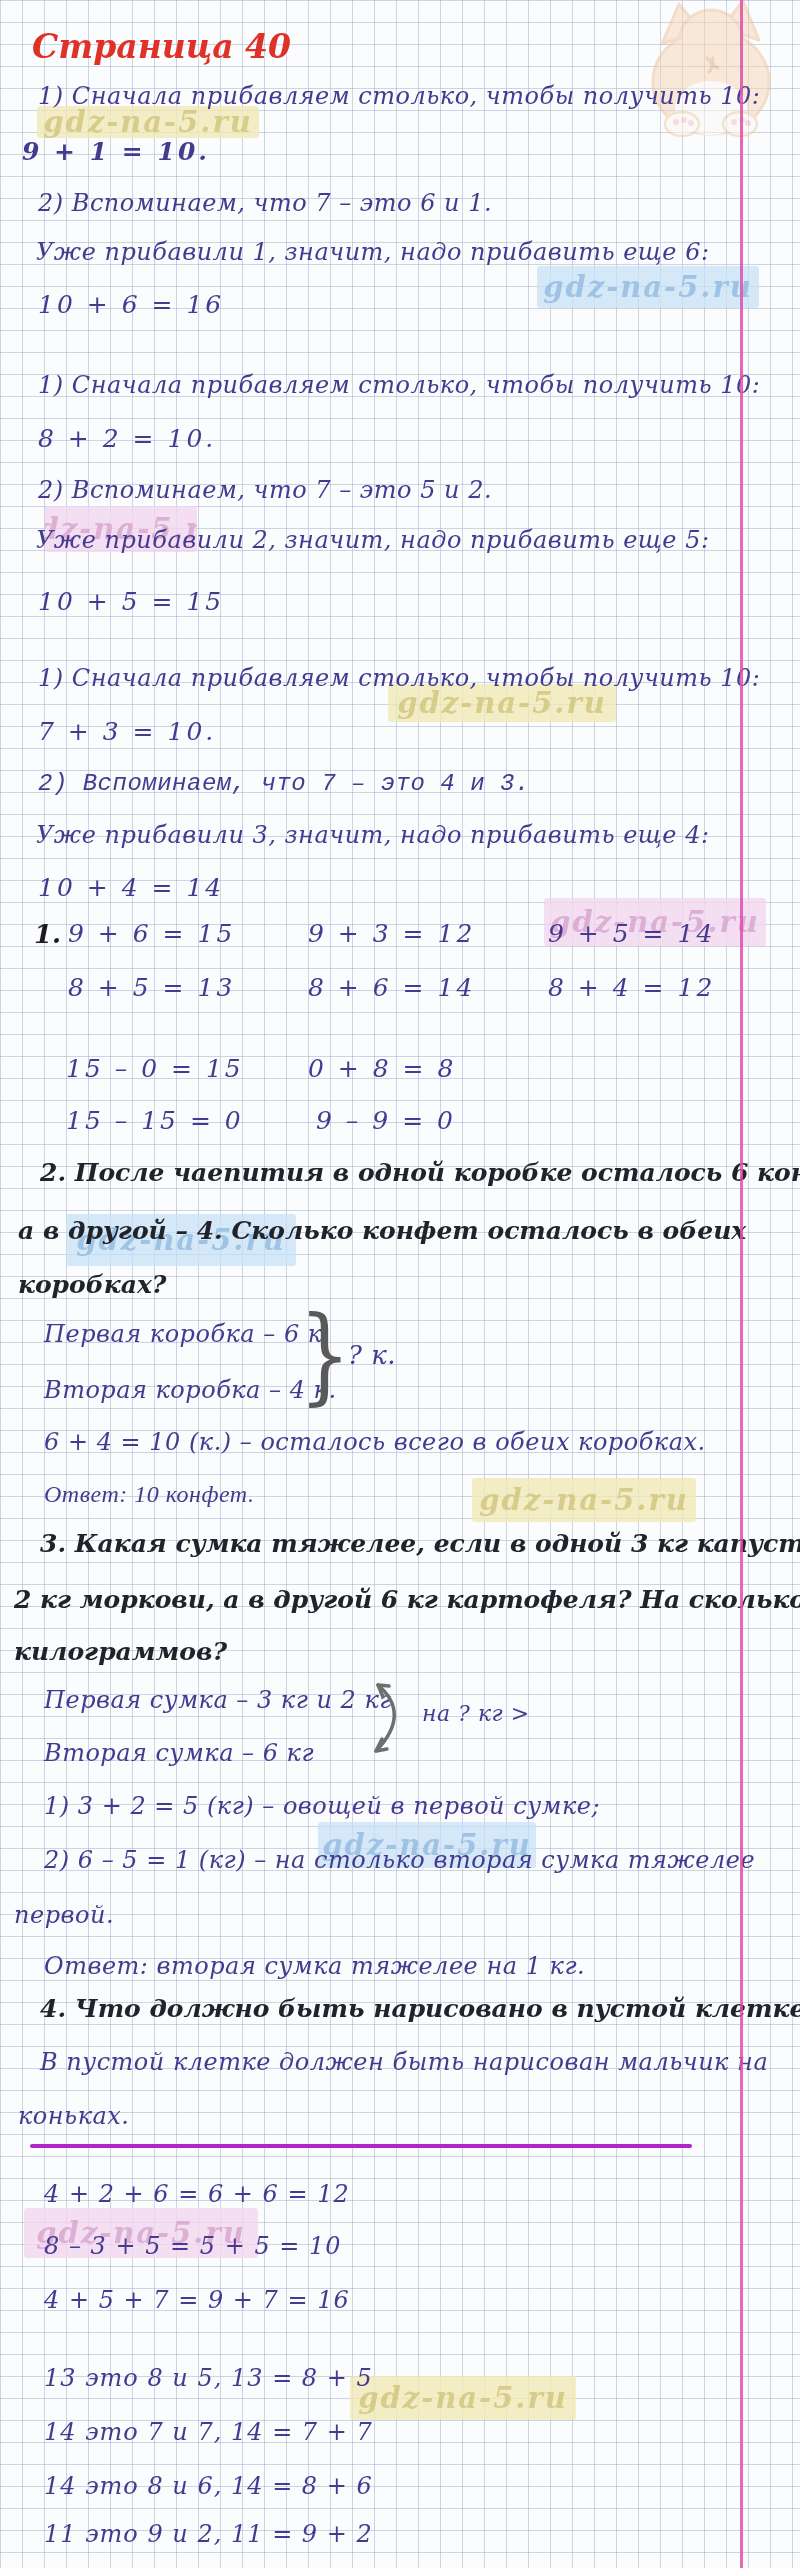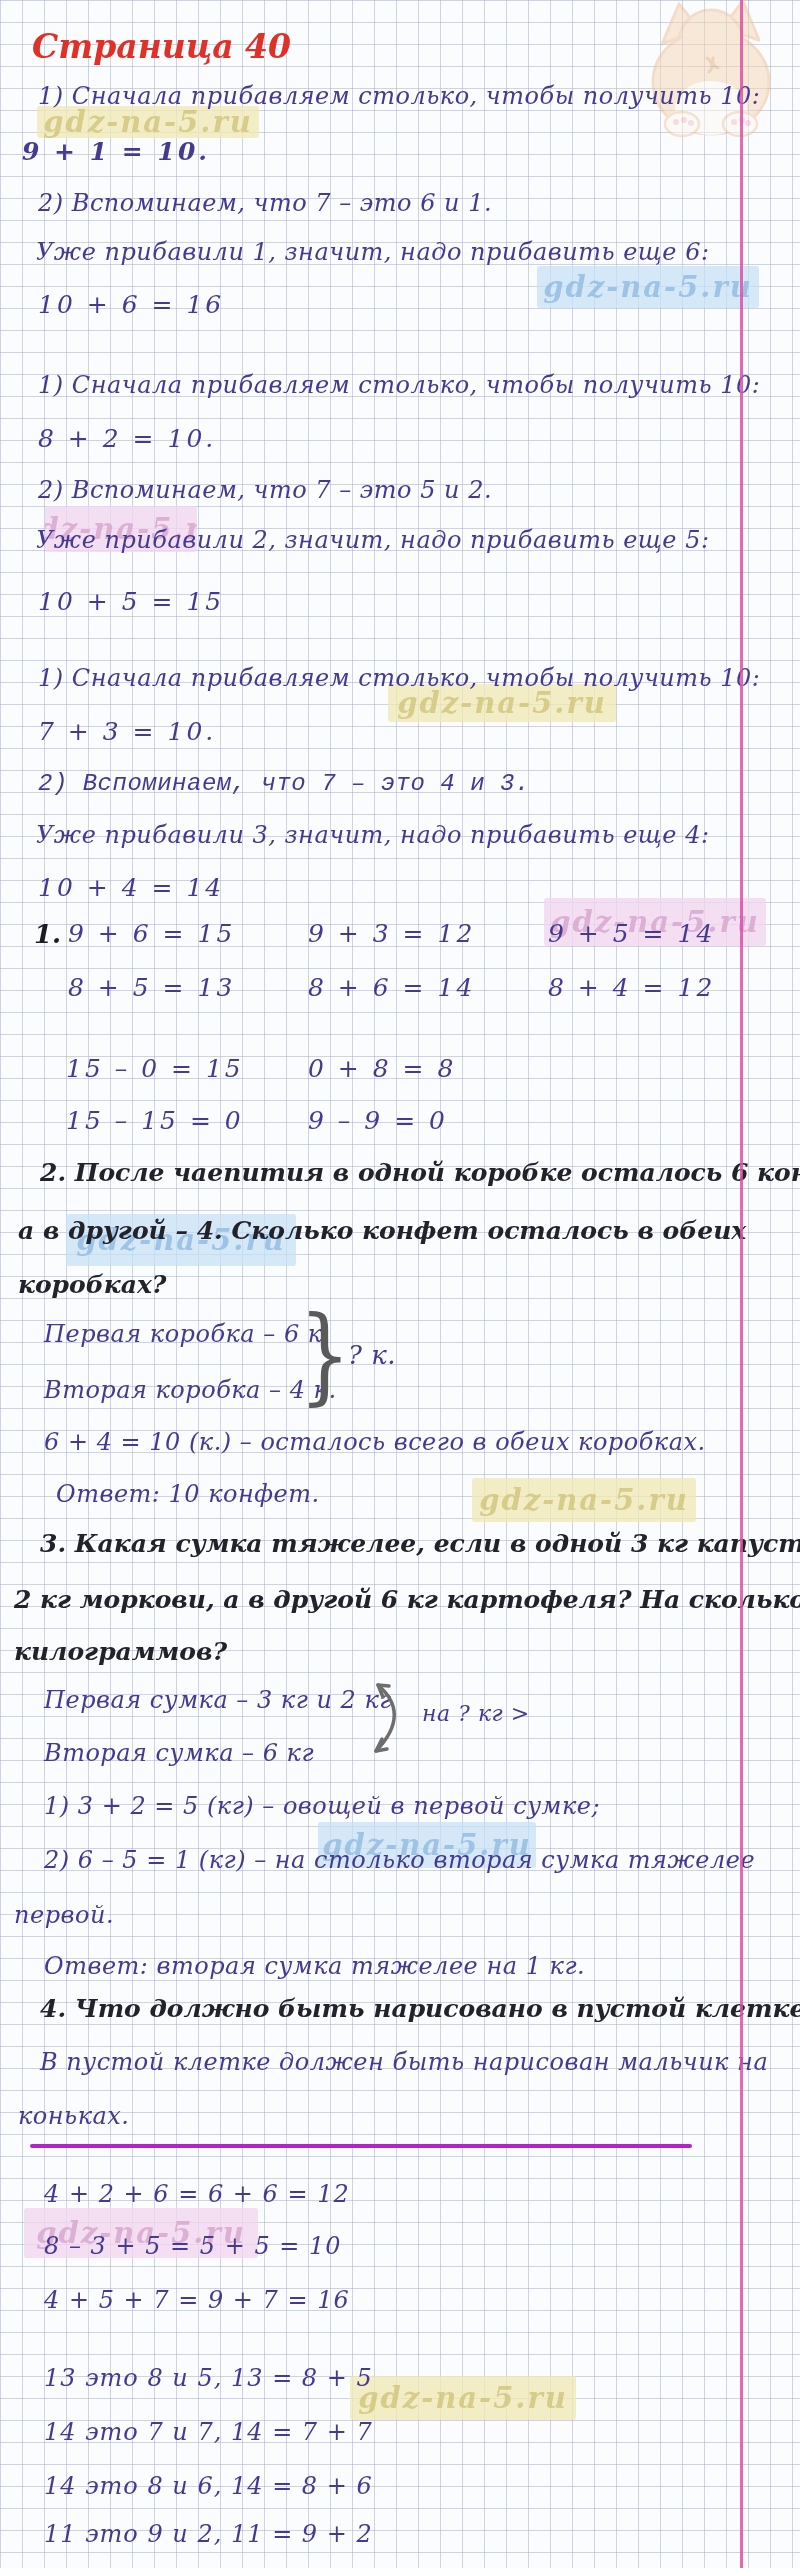--- a/index.html
+++ b/index.html
@@ -124,31 +124,31 @@
   <div class="line t-num" style="left:34px; top:921px;">1.</div>
   <div class="line t-eq" style="left:68px;  top:921px;">9 + 6 = 15</div>
   <div class="line t-eq" style="left:308px; top:921px;">9 + 3 = 12</div>
   <div class="line t-eq" style="left:548px; top:921px;text-align:right;">9 + 5 = 14</div>
   <div class="line t-eq" style="left:68px;  top:975px;">8 + 5 = 13</div>
   <div class="line t-eq" style="left:308px; top:975px;">8 + 6 = 14</div>
   <div class="line t-eq" style="left:548px; top:975px;">8 + 4 = 12</div>
   <div class="line t-eq" style="left:66px;  top:1056px;">15 – 0 = 15</div>
   <div class="line t-eq" style="left:308px; top:1056px;">0 + 8 = 8</div>
   <div class="line t-eq" style="left:66px;  top:1108px;">15 – 15 = 0</div>
-  <div class="line t-eq" style="left:308px; top:1108px;">9 – 9 = 0</div>
+  <div class="line t-eq" style="left:308px; top:1108px;padding-left:8px;">9 – 9 = 0</div>
 
   <div class="line t-task" style="left:40px; top:1160px;">2. После чаепития в одной коробке осталось 6 конфет,</div>
   <div class="line t-task" style="left:18px; top:1218px;">а в другой – 4. Сколько конфет осталось в обеих</div>
   <div class="line t-task" style="left:18px; top:1272px;">коробках?</div>
   <div class="line t-ink" style="left:44px; top:1322px;">Первая коробка – 6 к.</div>
   <div class="line t-ink" style="left:44px; top:1378px;">Вторая коробка – 4 к.</div>
   <div id="brace">}</div>
   <div class="line t-ink" style="left:348px; top:1342px; font-size:26px;">? к.</div>
   <div class="line t-ink" style="left:44px; top:1430px;">6 + 4 = 10 (к.) – осталось всего в обеих коробках.</div>
-  <div class="line t-ink" style="left:56px; top:1482px;">Ответ: 10 конфет.</div>
+  <div class="line t-ink" style="left:44px; top:1482px;font-family:Liberation Serif, serif;">Ответ: 10 конфет.</div>
 
   <div class="line t-task" style="left:40px; top:1531px;">3. Какая сумка тяжелее, если в одной 3 кг капусты и</div>
   <div class="line t-task" style="left:14px; top:1587px;">2 кг моркови, а в другой 6 кг картофеля? На сколько</div>
   <div class="line t-task" style="left:14px; top:1639px;">килограммов?</div>
   <div class="line t-ink" style="left:44px; top:1688px;">Первая сумка – 3 кг и 2 кг</div>
   <div class="line t-ink" style="left:44px; top:1741px;">Вторая сумка – 6 кг</div>
   <svg id="arrow" width="56" height="92" viewBox="0 0 56 92">
     <path d="M22 13 C 43 31, 45 53, 20 79" fill="none" stroke="#6e6e6e" stroke-width="3.5" stroke-linecap="round"></path>
     <path d="M22 13 L33 14 M22 13 L27 25 M20 79 L31 77 M20 79 L26 67" fill="none" stroke="#6e6e6e" stroke-width="3.5" stroke-linecap="round"></path>
   </svg>

